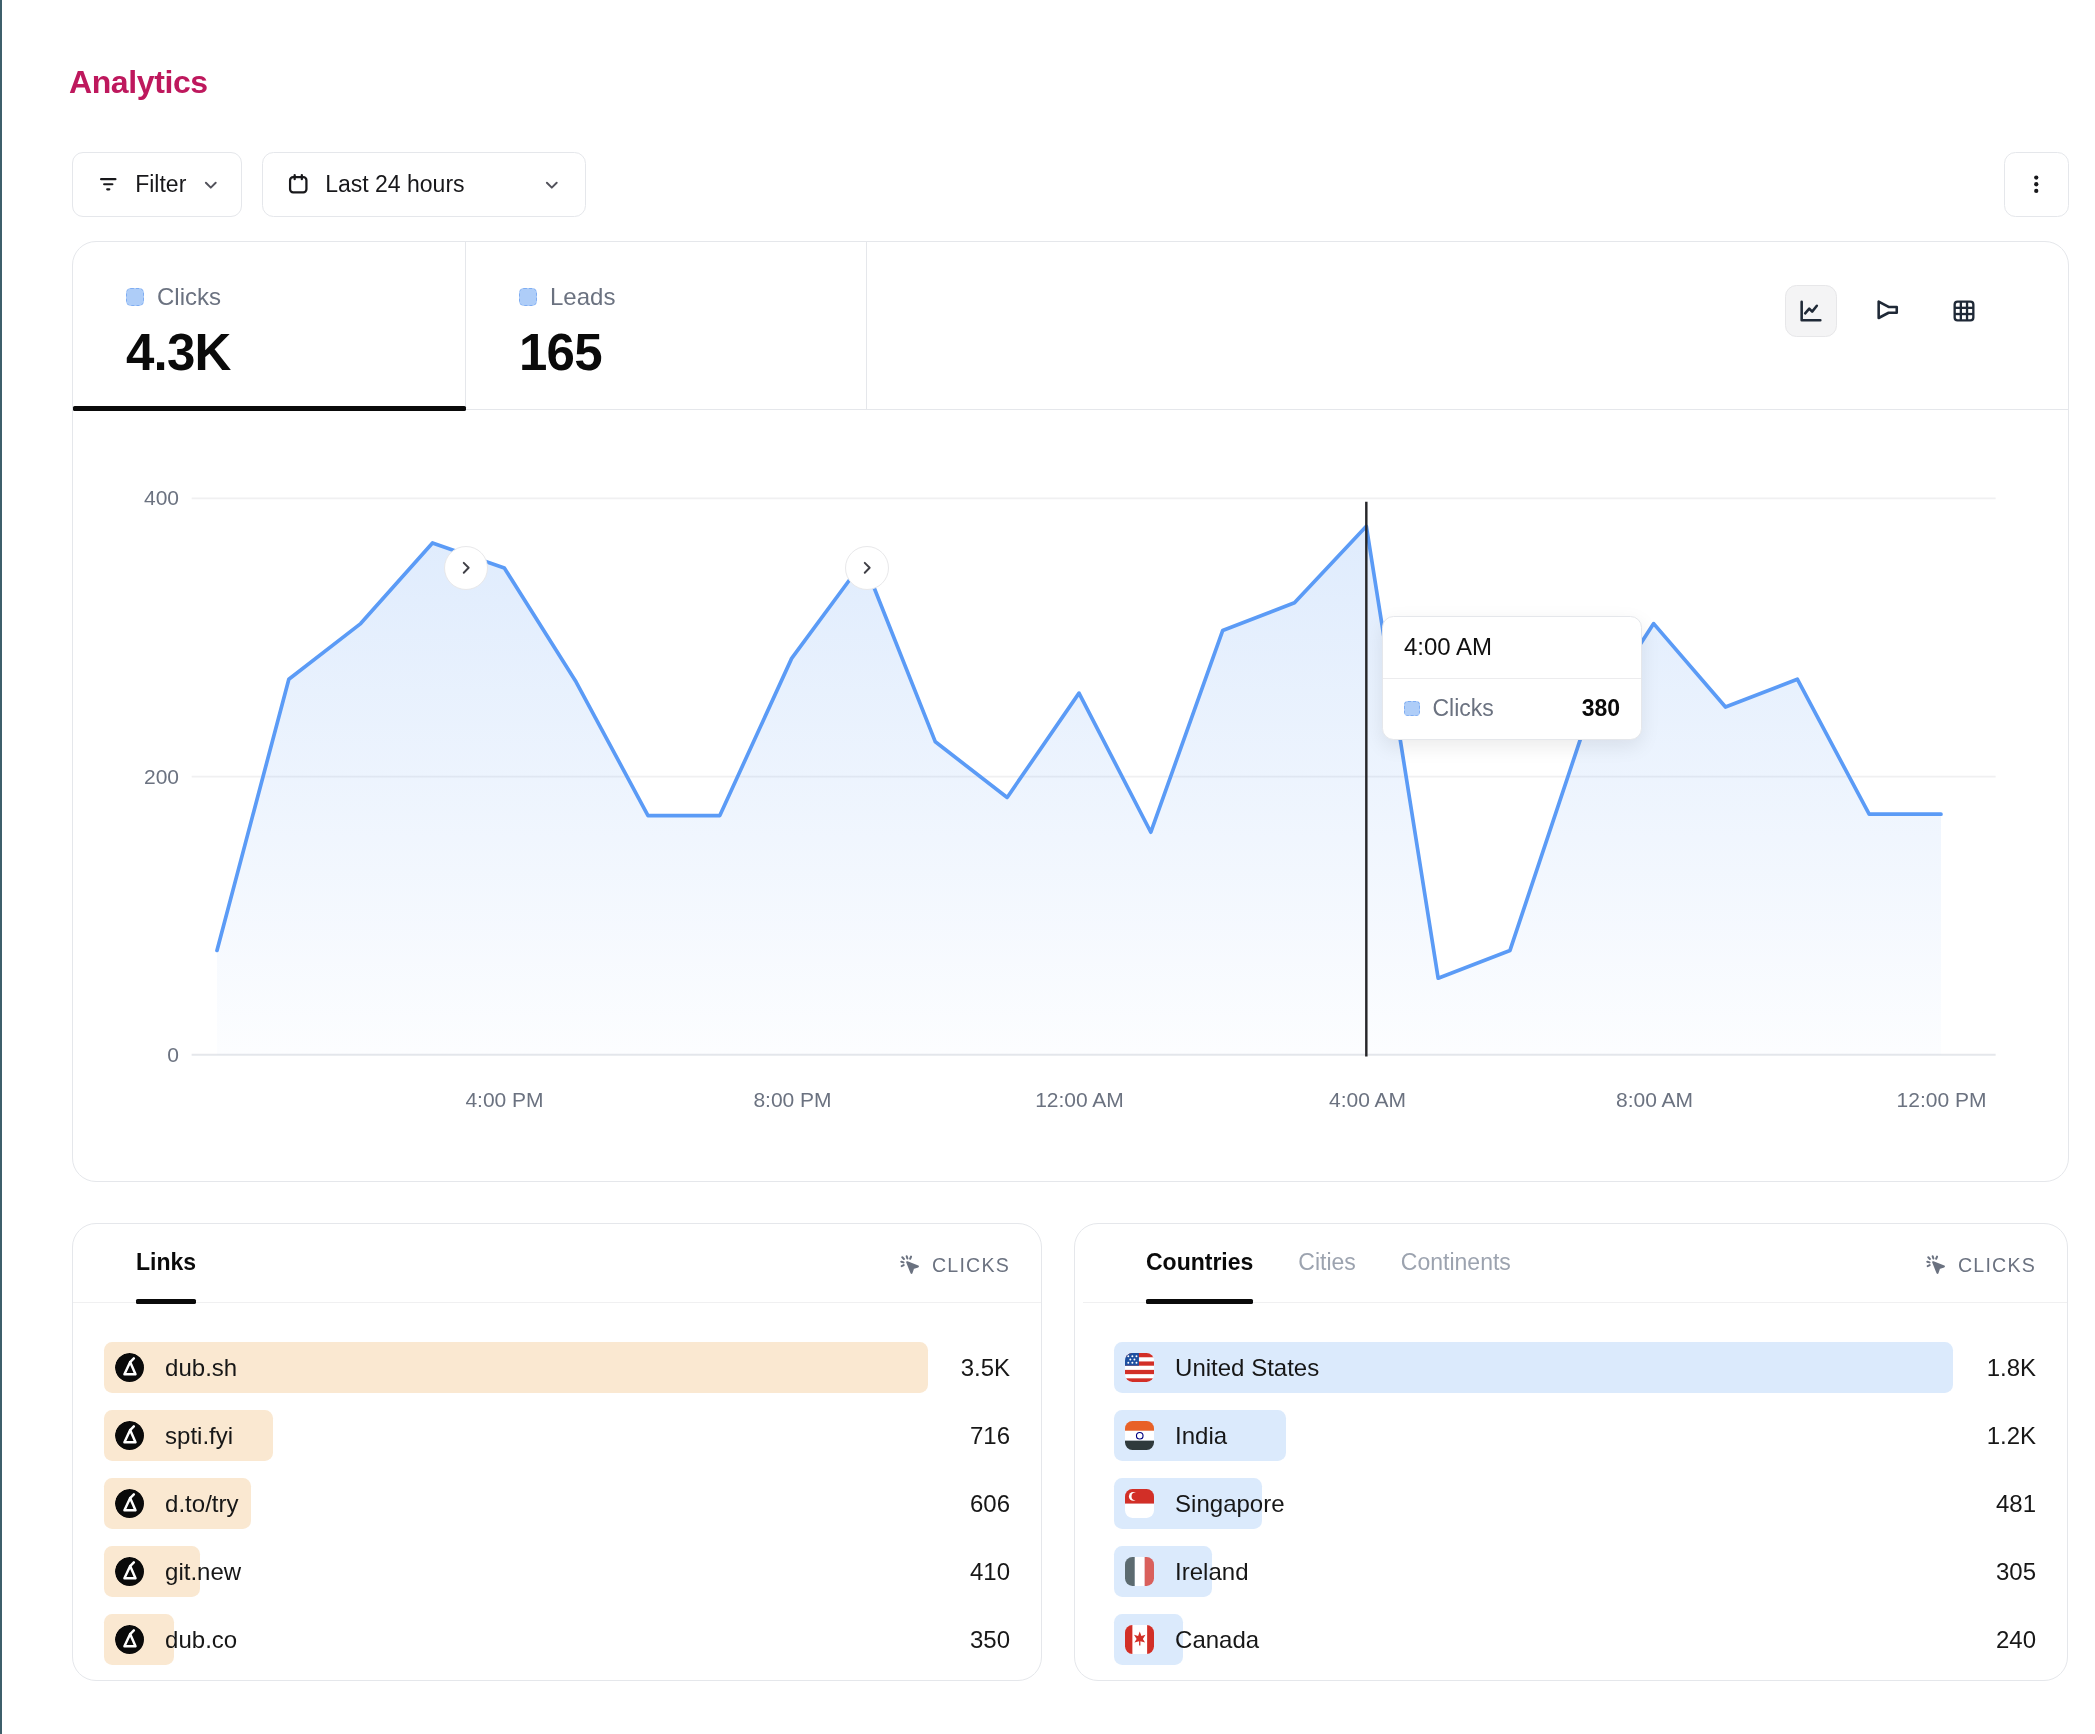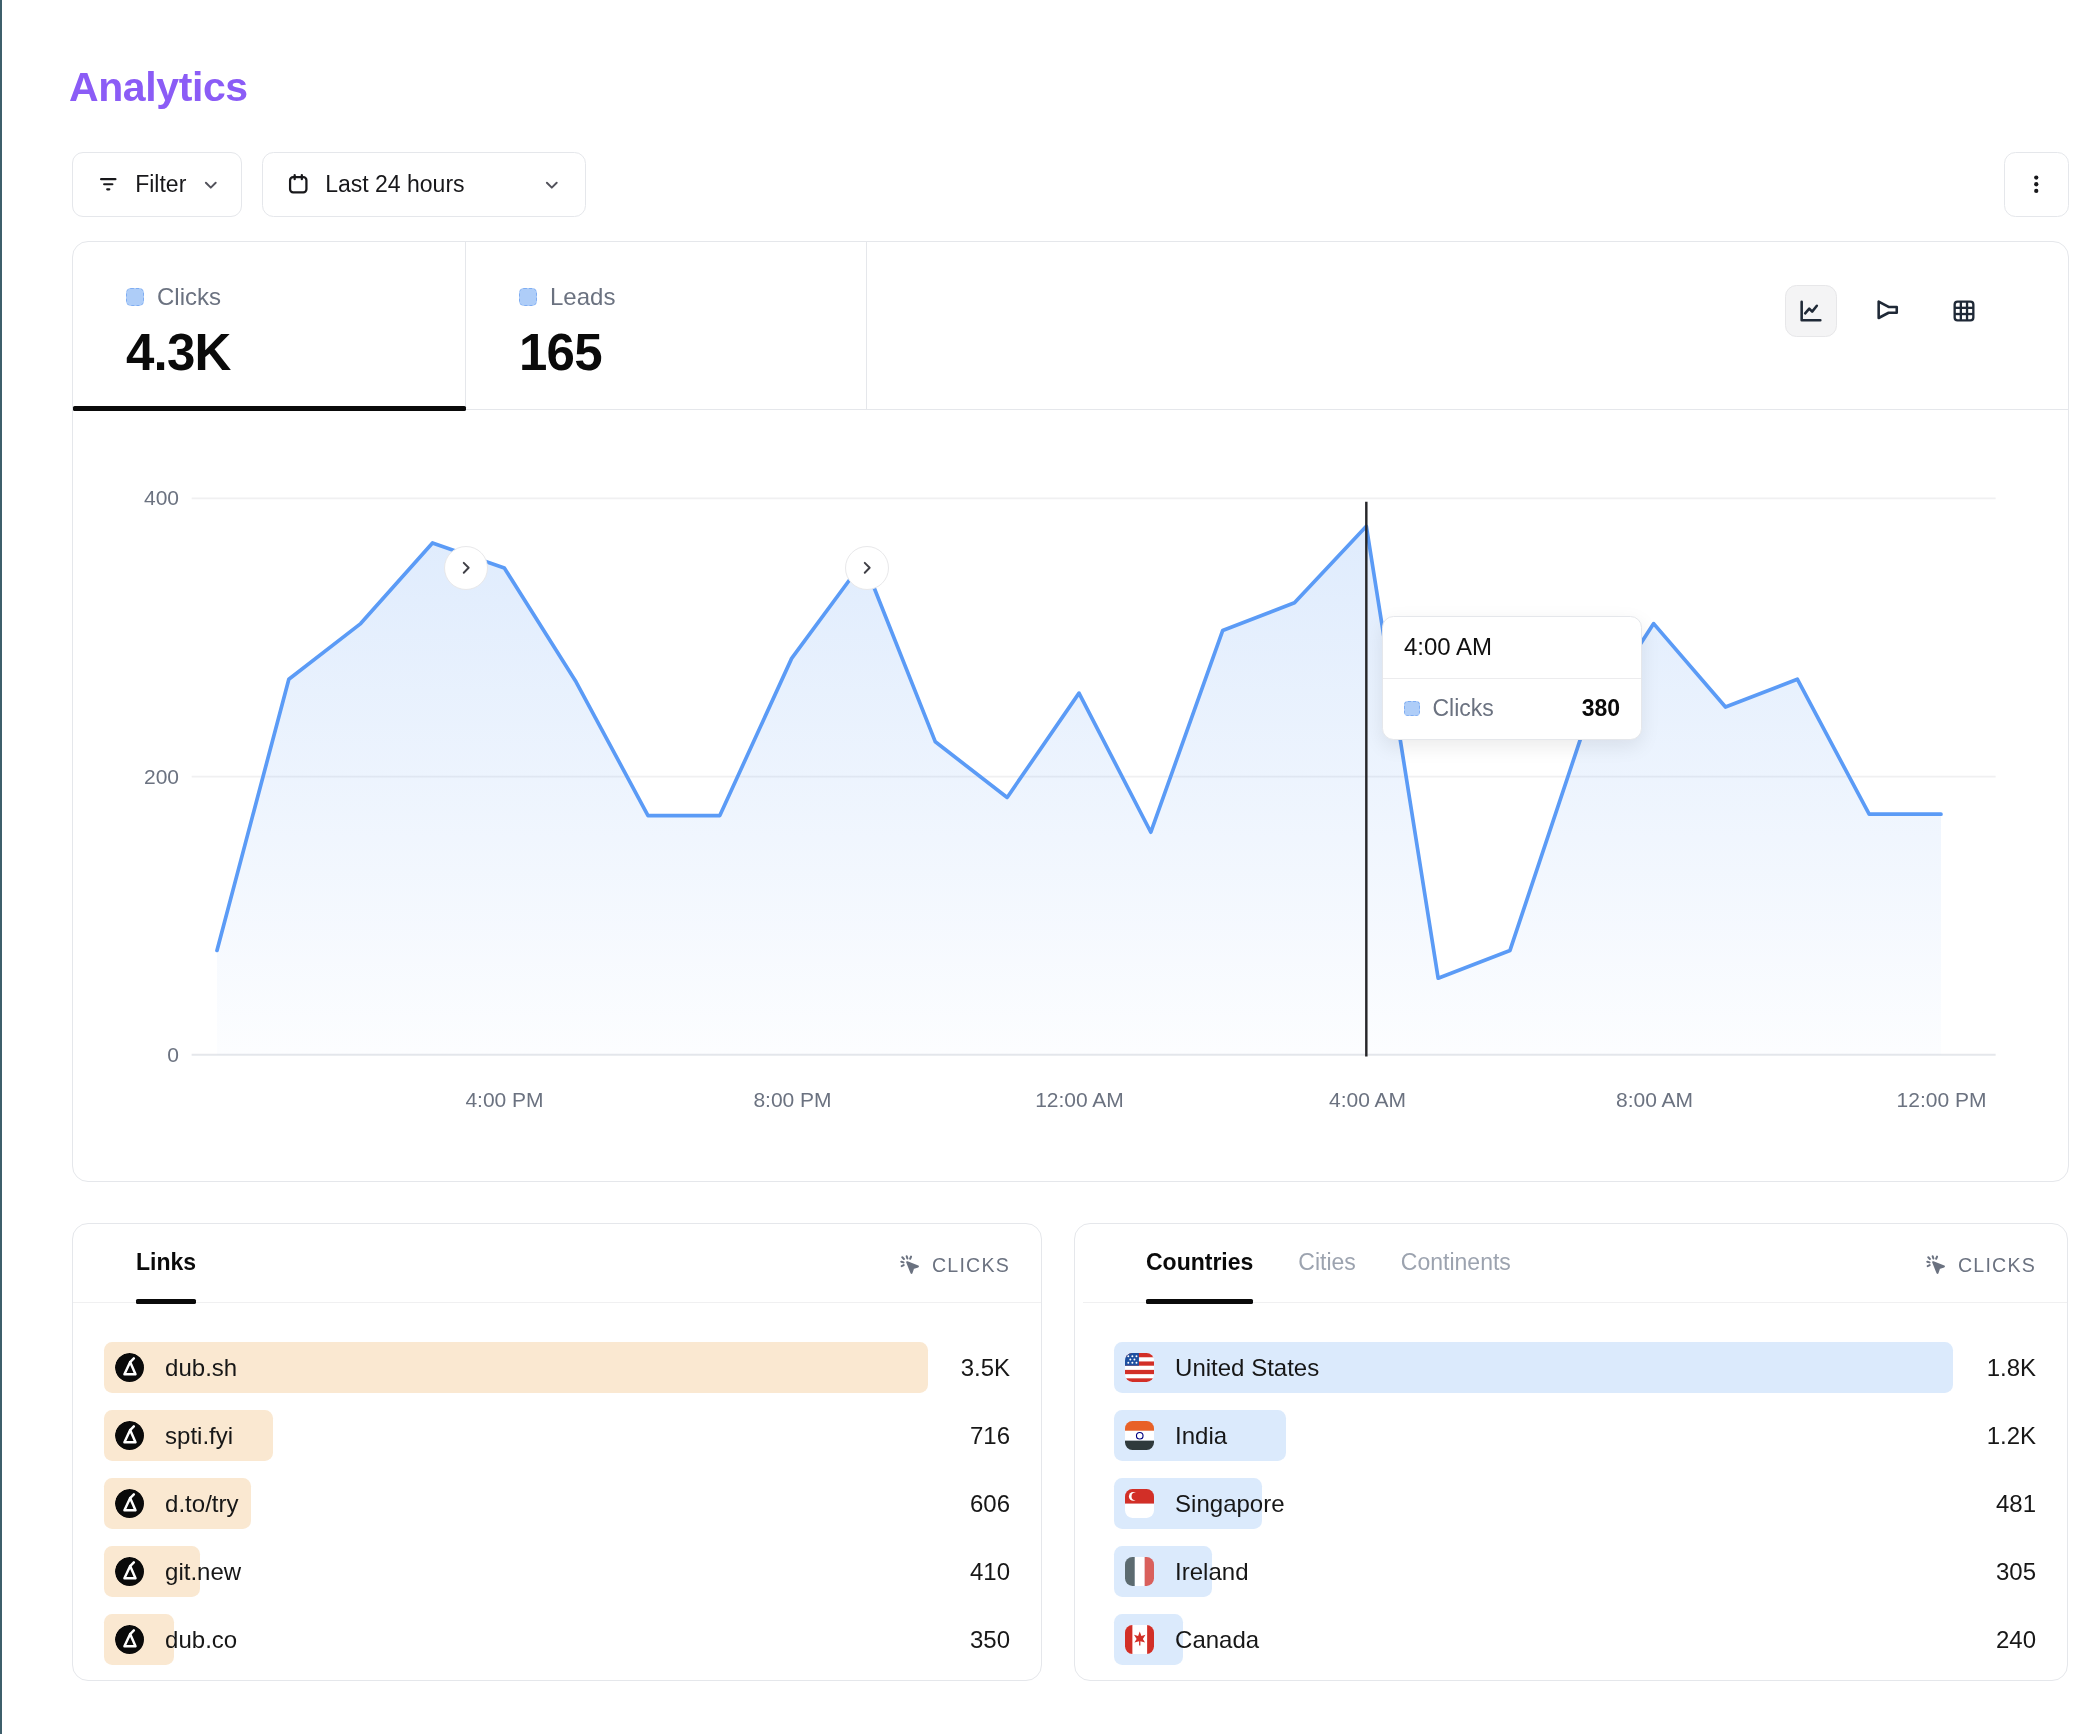--- a/index.html
+++ b/index.html
@@ -1,31 +1,31 @@
 <!DOCTYPE html>
 <html style="font-size:13px"><head>
 <meta charset="utf-8">
 <style>
   * { margin:0; padding:0; box-sizing:border-box; }
   html,body { background:#fff; }
   body { font-family:"Liberation Sans", sans-serif; color:#111; }
   .page { position:relative; width:2096px; height:1735px; background:#fff; border-left:2.5px solid #3e5f6b; overflow:hidden; }
 
-  .page-title { position:absolute; left:67px; top:64px; font-size:41px; font-weight:bold; letter-spacing:-0.4px; color:#8b5cf6; }
+  .page-title { position:absolute; left:67px; top:64px; font-size:32px; font-weight:bold; letter-spacing:-0.4px; color:#be185d; }
 
   
   .btn { position:absolute; top:152px; height:65px; background:#fff; border:1.6px solid #e5e7eb; border-radius:11.5px; display:flex; align-items:center; gap:14.7px; padding:0 23px; font-size:23px; color:#18181b; cursor:pointer; }
   .btn svg { flex:none; }
   #filter-btn { left:70px; width:170px;border-radius:11px; }
   #daterange-btn { left:260px; width:324px; }
   #daterange-btn .chev { margin-left:auto; }
   #kebab-btn { left:2002px; width:65px; justify-content:center; padding:0; }
 
   
-  .card { position:absolute; background:#fff; border:1.6px solid #e5e7eb; border-radius:16px; }
+  .card { position:absolute; background:#fff; border:1.6px solid #e5e7eb; border-radius:24px; }
   #main-card { left:70px; top:241px; width:1997px; height:941px; }
 
   .stats-row { position:relative; height:168px; border-bottom:1.6px solid #e5e7eb; display:flex; }
   .stat-tab { position:relative; padding:41px 0 0 53px; cursor:pointer; }
   .stat-tab.w1 { width:393px; border-right:1.6px solid #e5e7eb; }
   .stat-tab.w2 { width:401px; border-right:1.6px solid #e5e7eb; }
   .stat-head { display:flex; align-items:center; gap:13px; }
   .legend-sq { width:18px; height:18px; border-radius:4.9px; background:#aecdf8; border:1.6px dashed #7fadf2; }
   .stat-label { font-size:24px; color:#6b7280; }
   .stat-value { margin-top:11.5px; font-size:51px; font-weight:bold; letter-spacing:-0.8px; color:#0a0a0a; }

